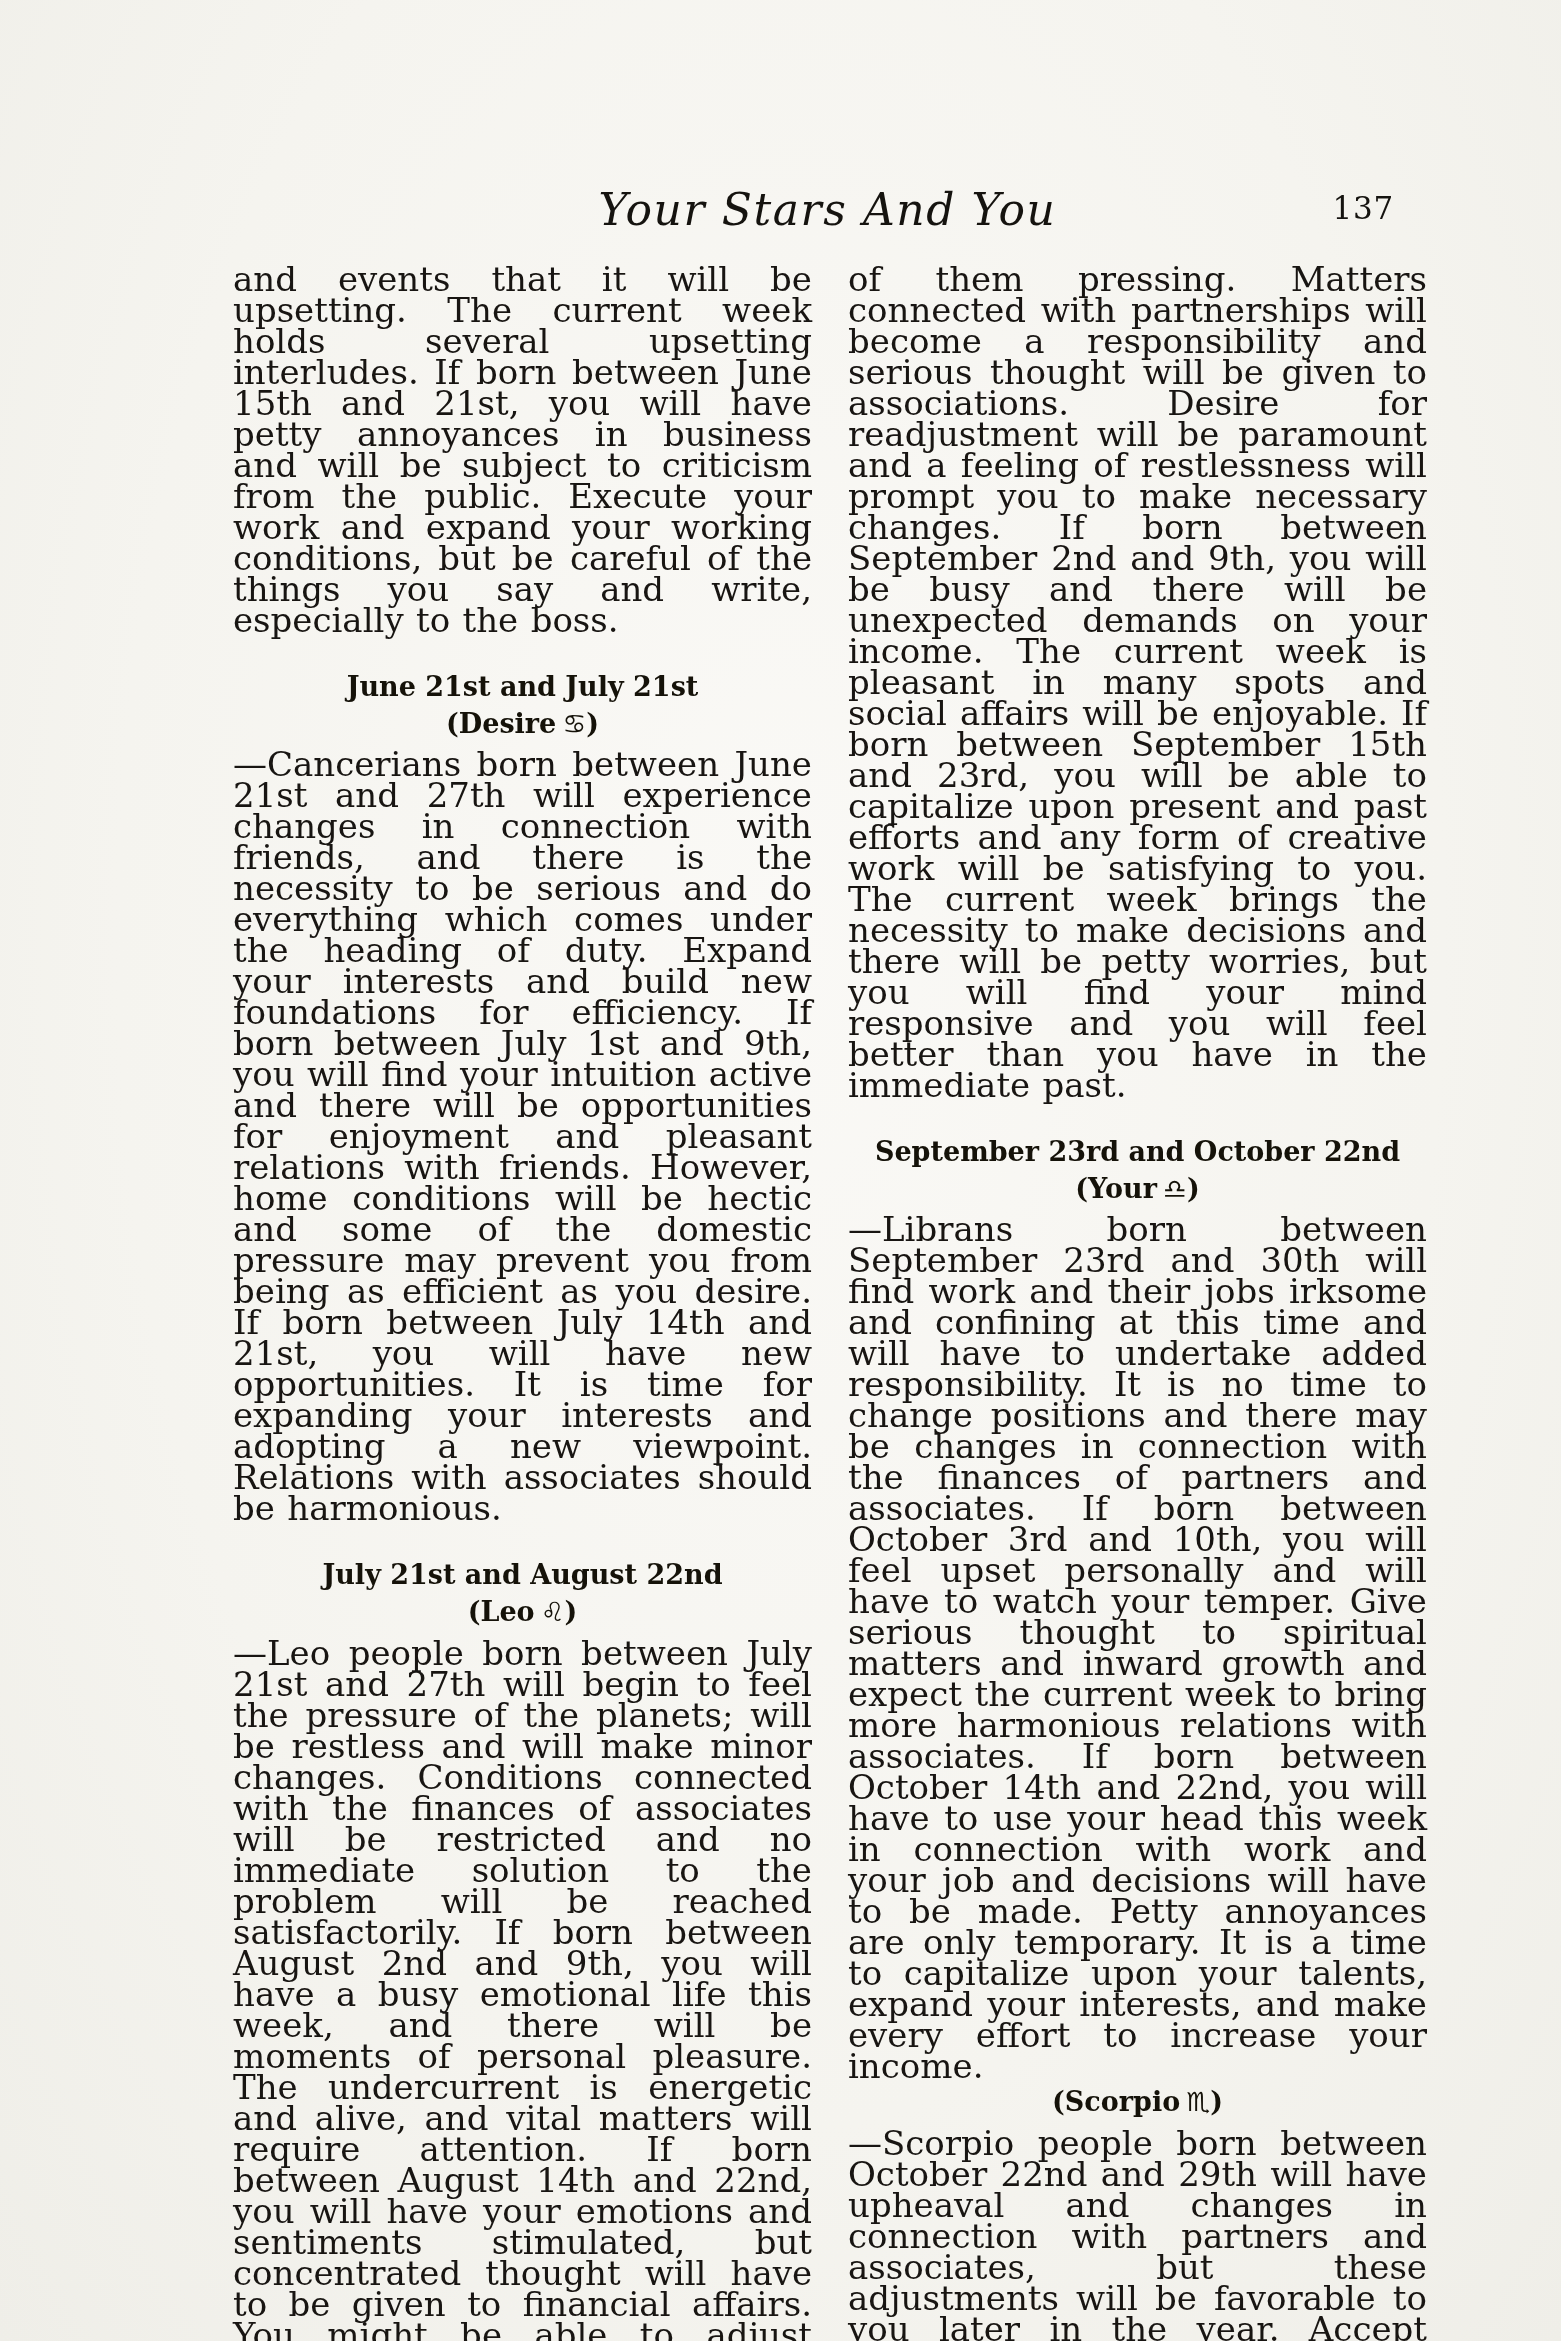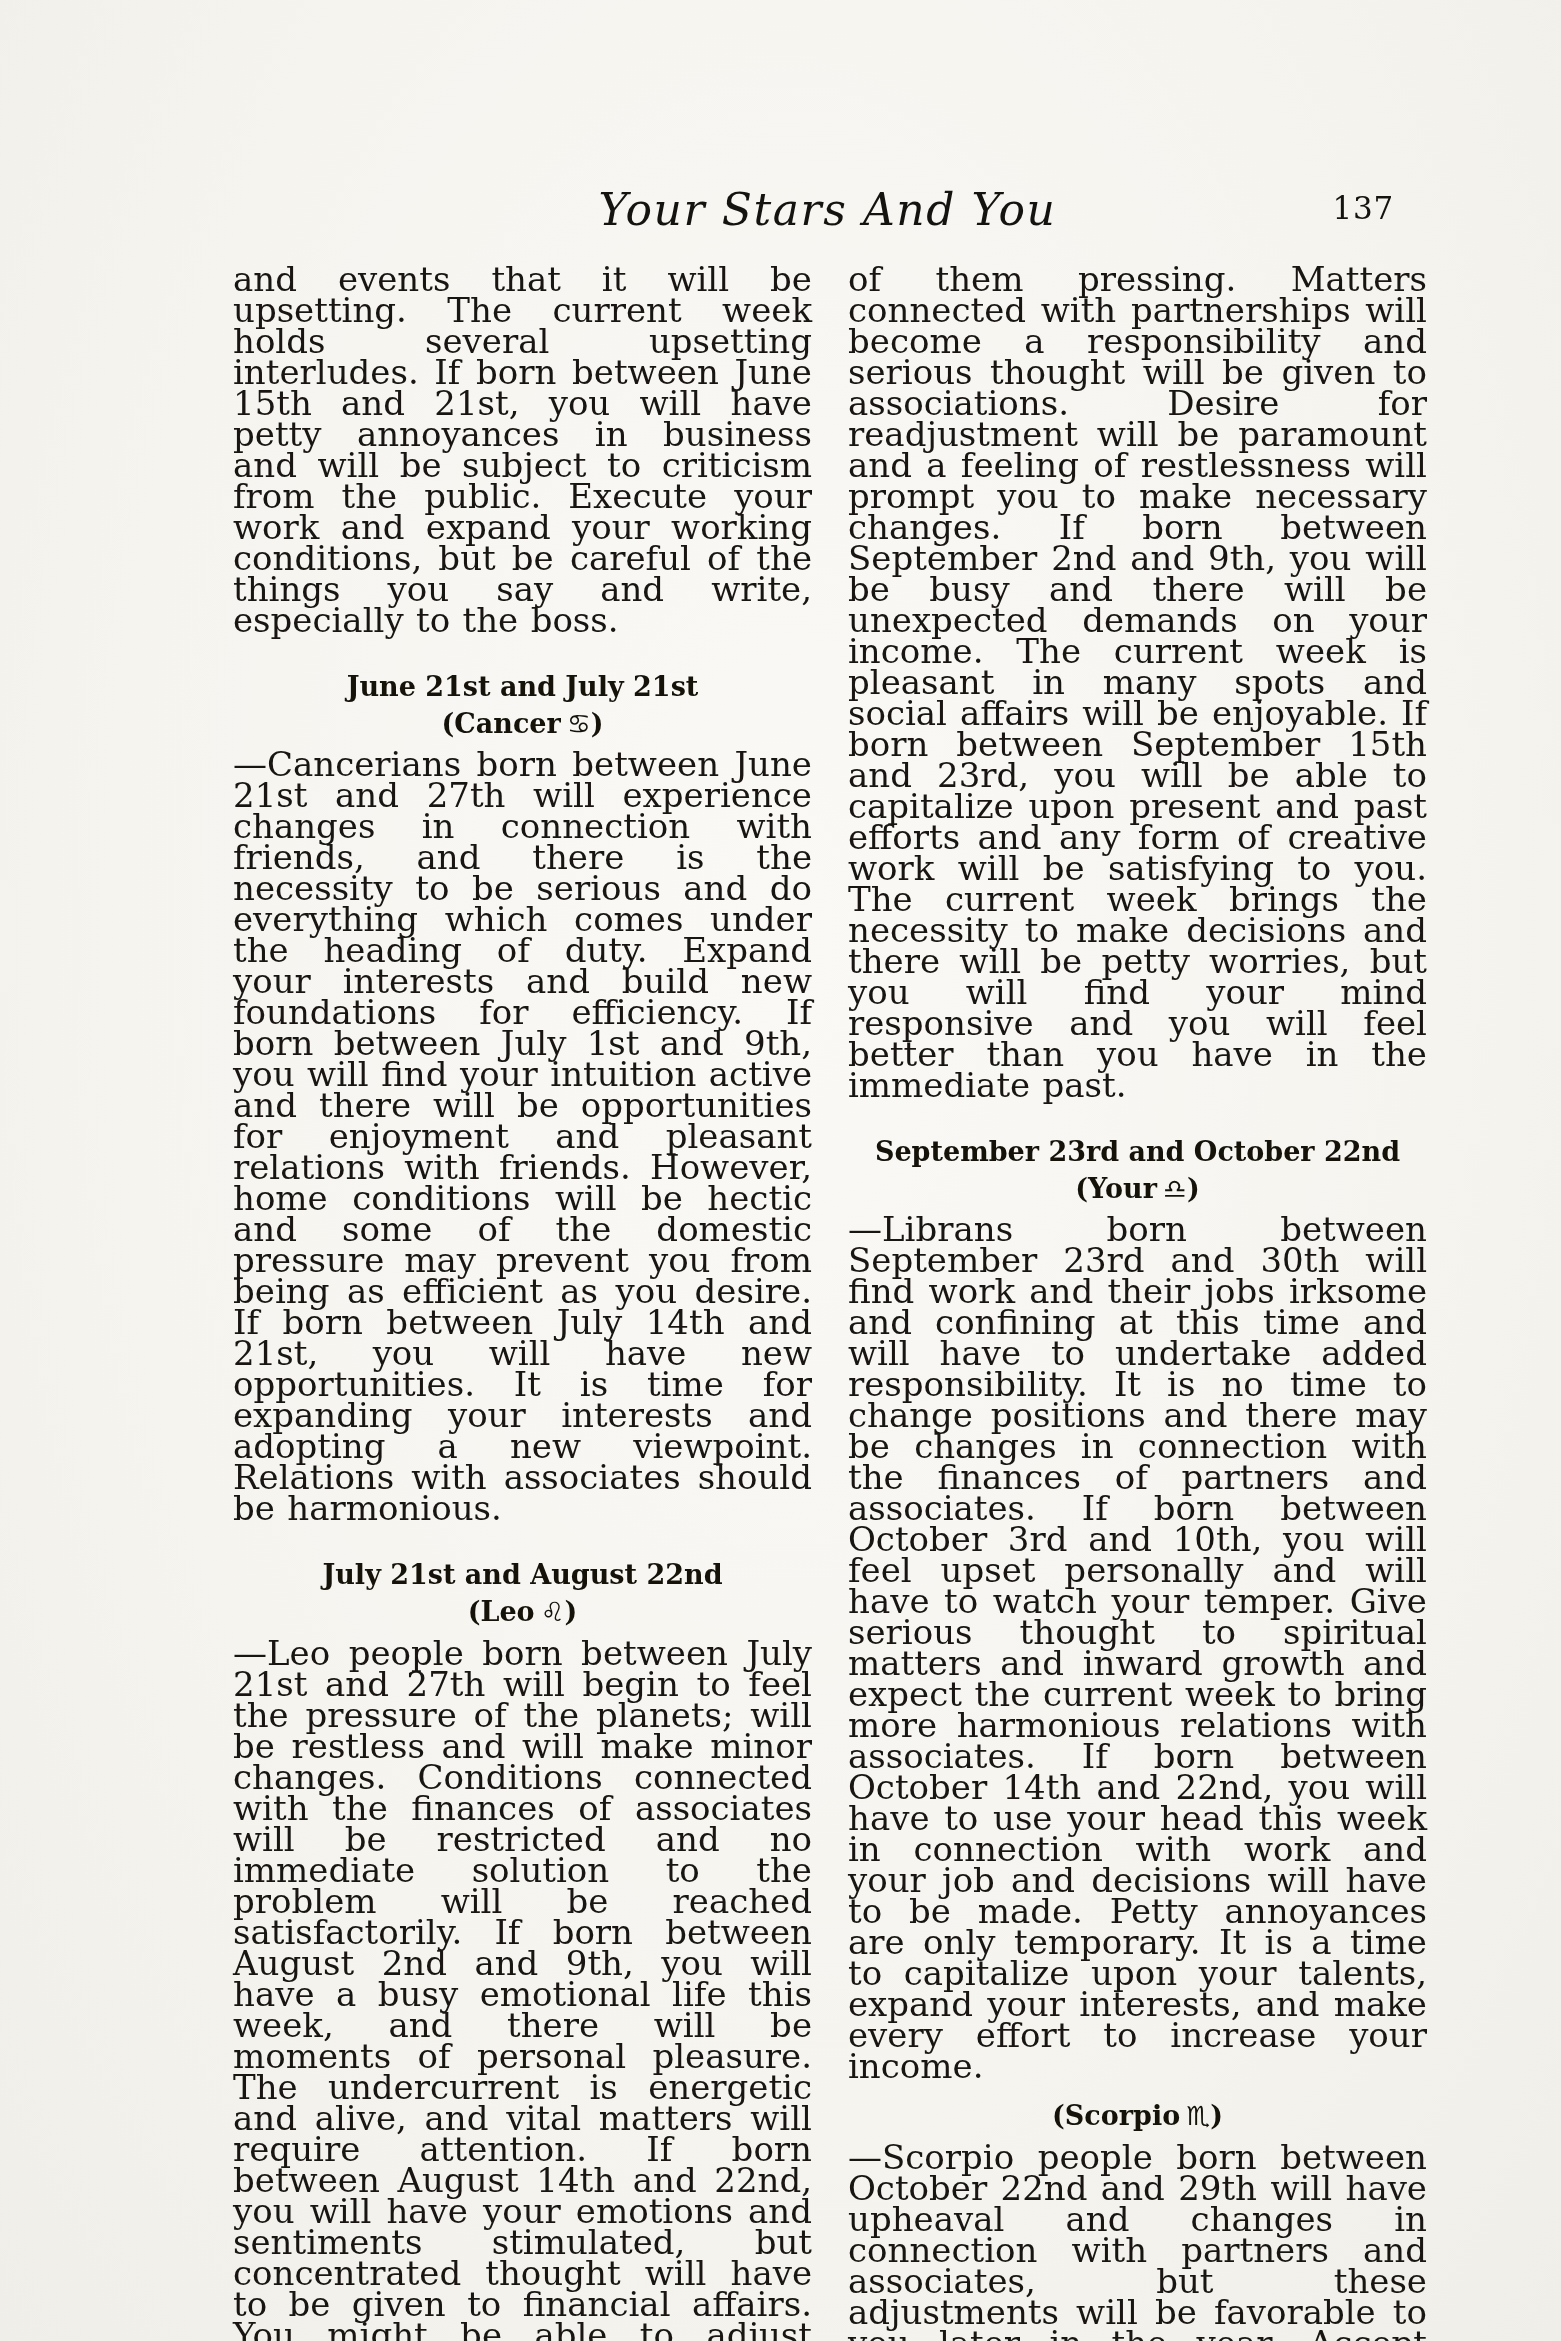--- a/index.html
+++ b/index.html
@@ -42,21 +42,21 @@
   .col-left  { left: 233px; }
   .col-right { left: 848px; }
   p.body-text {
     margin: 0;
     font-size: 34px;
     line-height: 31px;
     text-align: justify;
     word-spacing: 1.6px;
     color: #181512;
   }
-  .section { margin-top: 16px; }
+  .section { margin-top: 2px; }
   .section-heading {
     margin: 34px 0 0 0;
     font-size: 27px;
     line-height: 34px;
     font-weight: bold;
     text-align: center;
     color: #151209;
   }
   .sign-line {
     margin: 1.6px 0 7.8px 0;
@@ -81,21 +81,21 @@
   <div class="masthead">
     <span class="page-title">Your Stars And You</span>
   </div>
   <div class="page-num">137</div>
 
   <div class="col col-left">
     <p class="body-text">and events that it will be upsetting. The current week holds several upsetting interludes. If born between June 15th and 21st, you will have petty annoyances in business and will be subject to criticism from the public. Execute your work and expand your working conditions, but be careful of the things you say and write, especially to the boss.</p>
 
     <div class="section">
       <h2 class="section-heading">June 21st and July 21st</h2>
-      <div class="sign-line"><span>(Cancer</span><span class="sign-symbol">♋</span><span>)</span></div>
+      <div class="sign-line"><span>(Desire</span><span class="sign-symbol">♋</span><span>)</span></div>
       <p class="body-text">—Cancerians born between June 21st and 27th will experience changes in connection with friends, and there is the necessity to be serious and do everything which comes under the heading of duty. Expand your interests and build new foundations for efficiency. If born between July 1st and 9th, you will find your intuition active and there will be opportunities for enjoyment and pleasant relations with friends. However, home conditions will be hectic and some of the domestic pressure may prevent you from being as efficient as you desire. If born between July 14th and 21st, you will have new opportunities. It is time for expanding your interests and adopting a new viewpoint. Relations with associates should be harmonious.</p>
     </div>
 
     <div class="section">
       <h2 class="section-heading">July 21st and August 22nd</h2>
       <div class="sign-line"><span>(Leo</span><span class="sign-symbol">♌</span><span>)</span></div>
       <p class="body-text">—Leo people born between July 21st and 27th will begin to feel the pressure of the planets; will be restless and will make minor changes. Conditions connected with the finances of associates will be restricted and no immediate solution to the problem will be reached satisfactorily. If born between August 2nd and 9th, you will have a busy emotional life this week, and there will be moments of personal pleasure. The undercurrent is energetic and alive, and vital matters will require attention. If born between August 14th and 22nd, you will have your emotions and sentiments stimulated, but concentrated thought will have to be given to financial affairs. You might be able to adjust some of the matters which were delayed in the past concerning money which dealt with partners. Much of the pressure in the lives of the latter group has been relieved.</p>
     </div>
 
     <div class="section">

